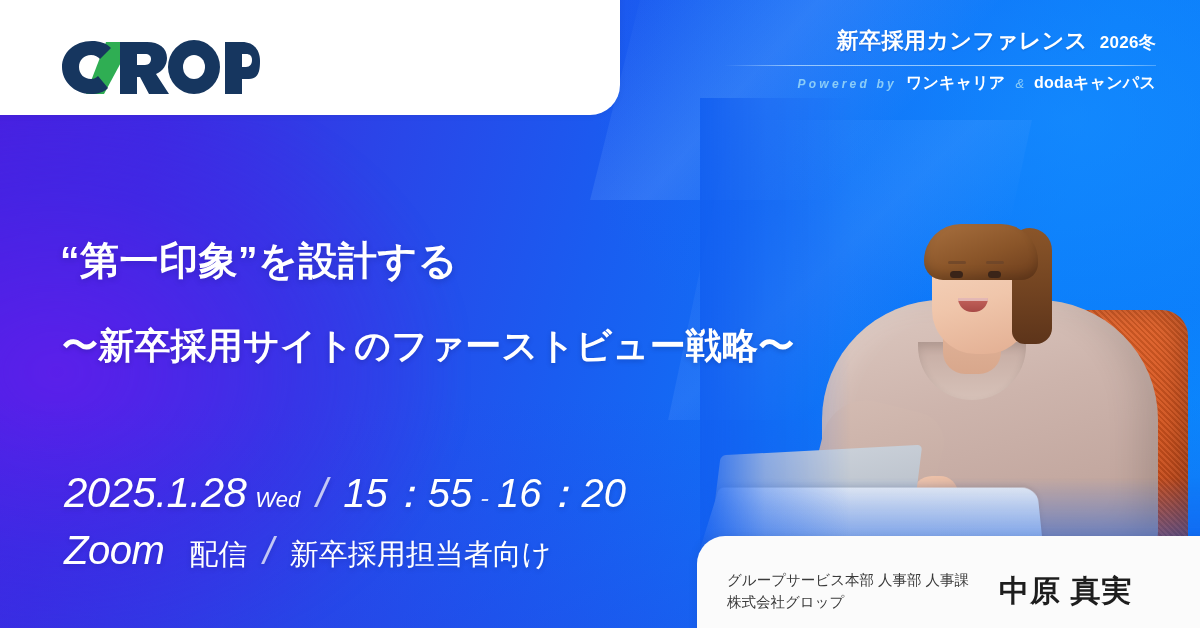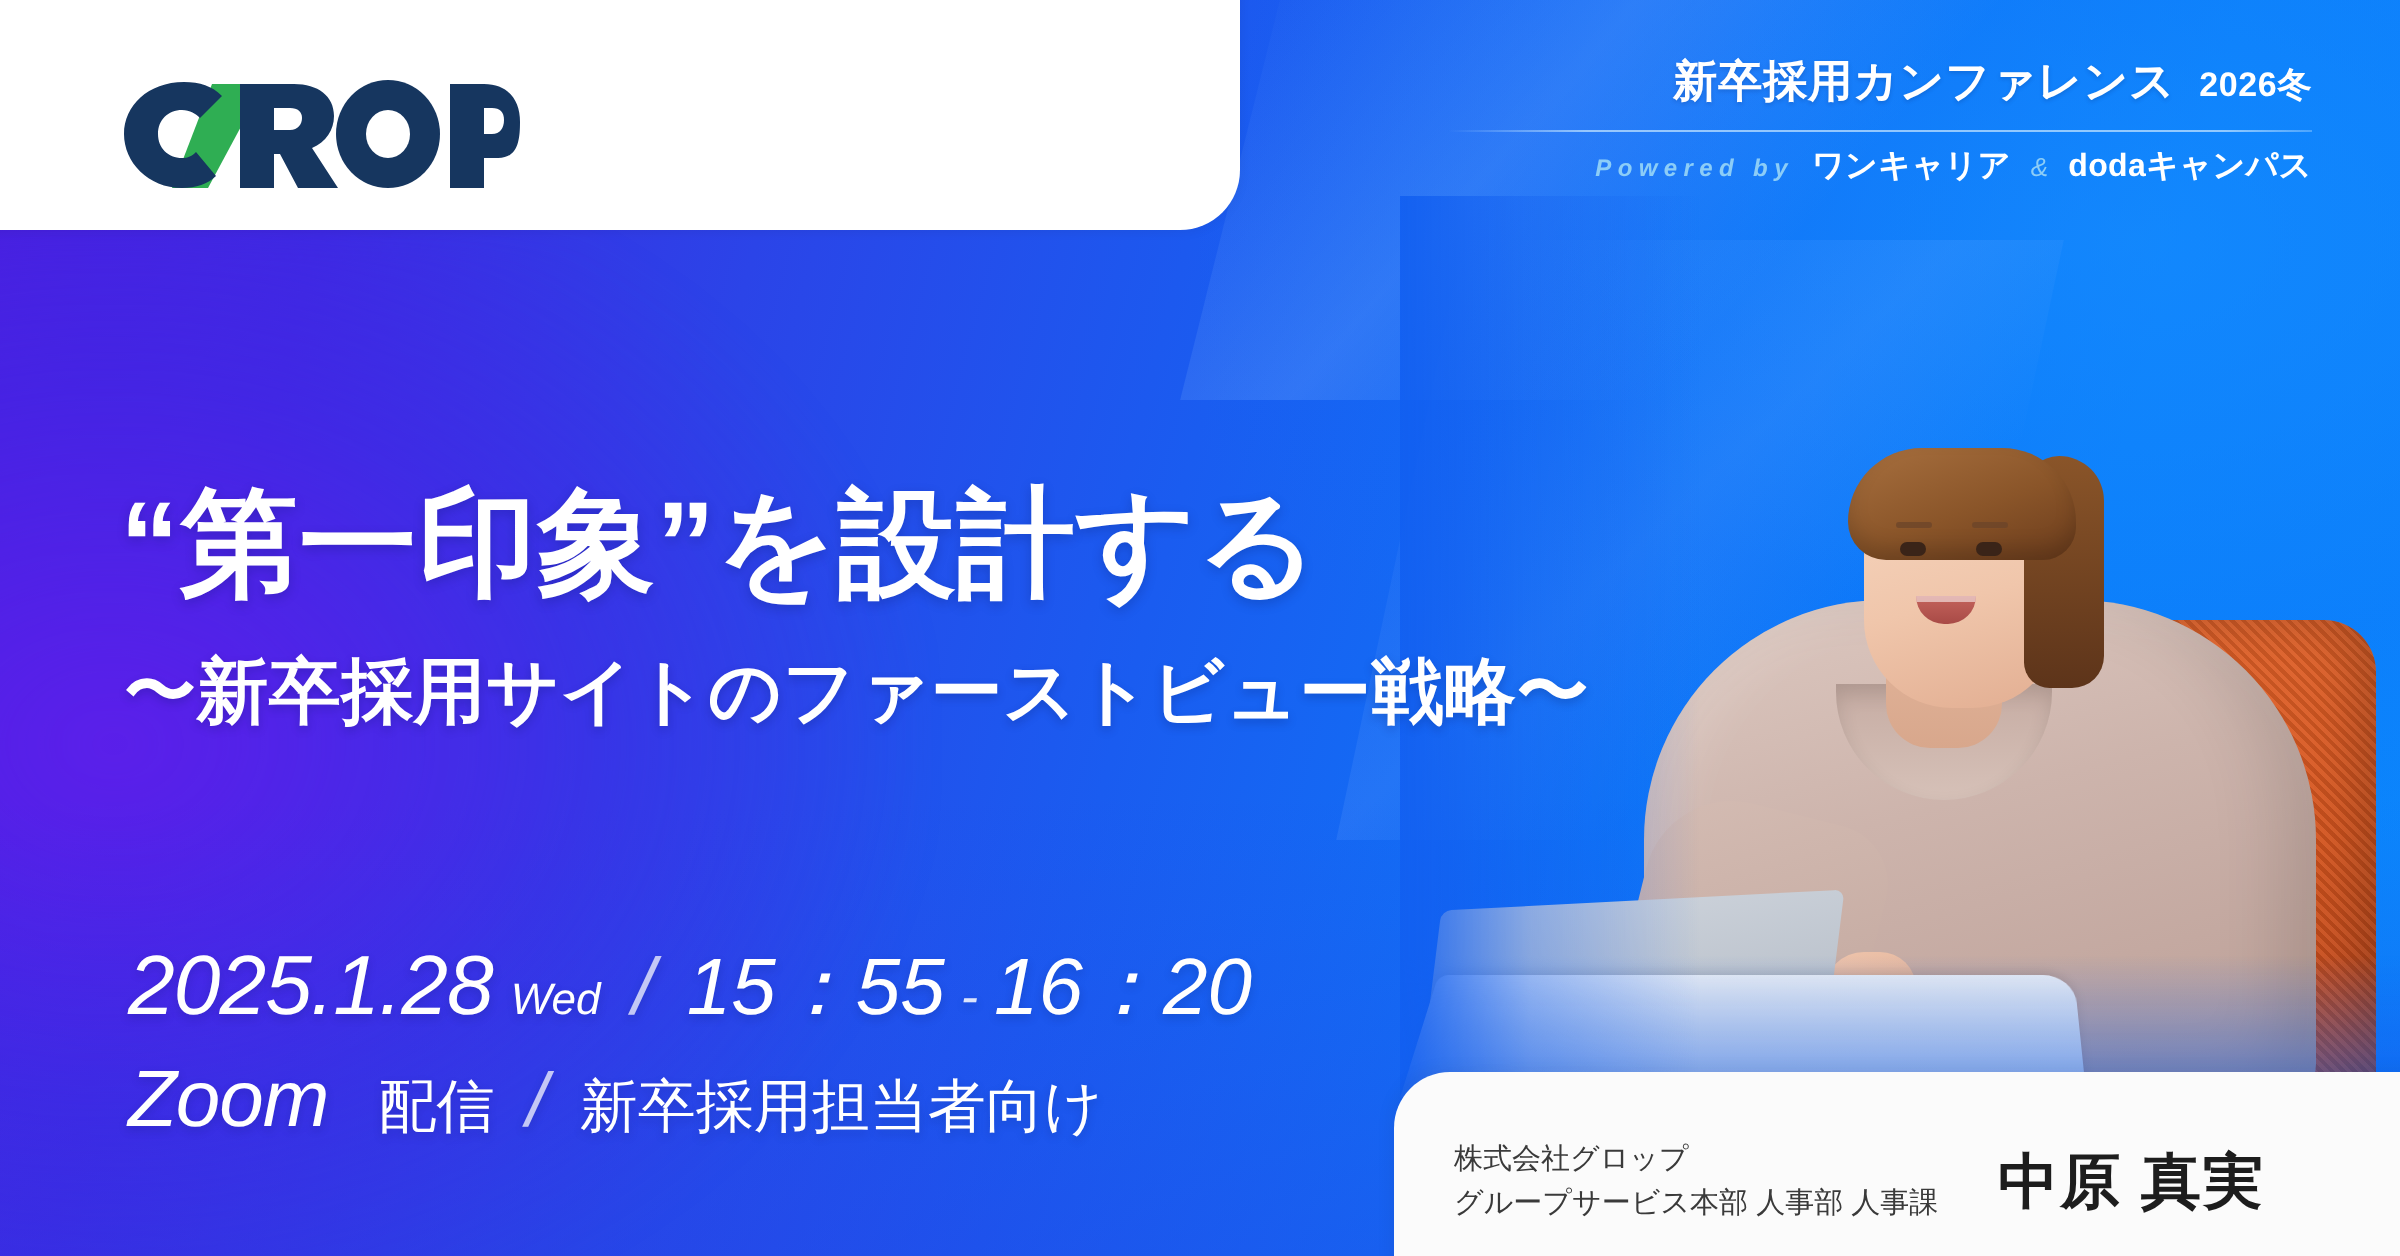--- a/index.html
+++ b/index.html
@@ -187,21 +187,21 @@
     font-size: 24px;
     font-weight: bold;
     letter-spacing: 2.2px;
     text-shadow: 0 1px 3px rgba(0,20,80,0.20);
   }
   .main-title {
     position: absolute;
     left: 60px;
     top: 240px;
     color: #ffffff;
-    font-size: 59px;
+    font-size: 39px;
     font-weight: bold;
     letter-spacing: 0.5px;
     line-height: 1.1;
     white-space: nowrap;
     text-shadow: 0 2px 6px rgba(0,20,80,0.22);
   }
   .sub-title {
     position: absolute;
     left: 62px;
     top: 322px;
@@ -564,19 +564,19 @@
 
   <div class="delivery-row">
     <span class="dl-zoom">Zoom</span>
     <span class="dl-haishin">配信</span>
     <span class="dl-slash">/</span>
     <span class="dl-target">新卒採用担当者向け</span>
   </div>
 
   <div class="speaker-panel">
     <div class="speaker-affil">
+      <div>グループサービス本部 人事部 人事課</div>
       <div>株式会社グロップ</div>
-      <div>グループサービス本部 人事部 人事課</div>
     </div>
     <div class="speaker-name">中原 真実</div>
   </div>
 
 </div>
 
 </body></html>

